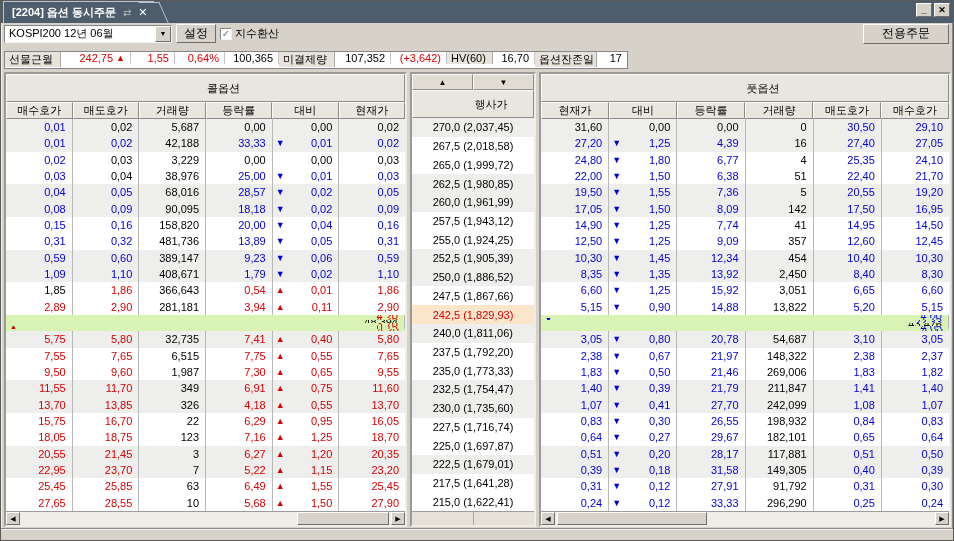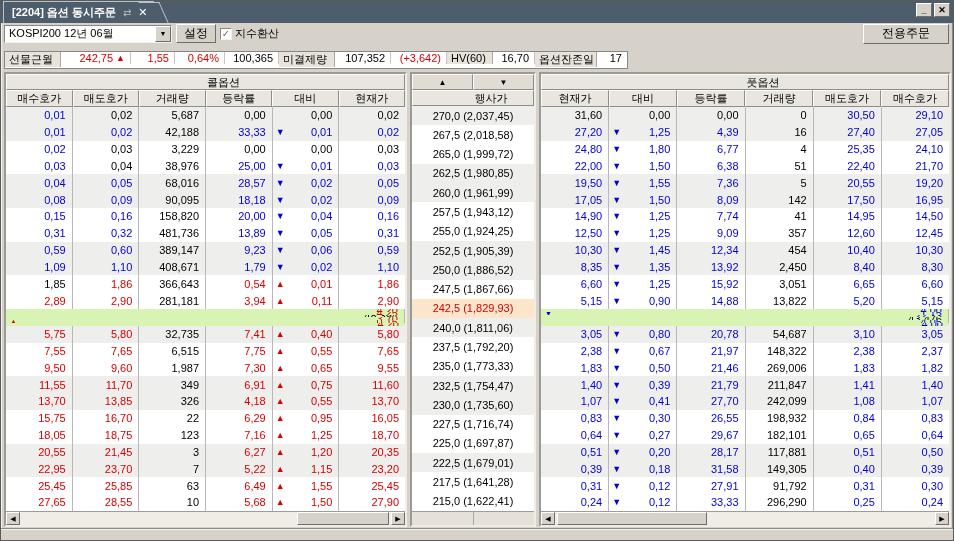--- a/index.html
+++ b/index.html
@@ -42,21 +42,21 @@
   .ival{display:flex;align-items:center;justify-content:flex-end;padding:0 5px;border-right:1px solid #c6c6c6;white-space:nowrap;gap:3px;}
   .ival:last-child{border-right:none;}
 
   
   .main{flex:1;display:flex;gap:3px;padding:2px 2px 1px 3px;min-height:0;}
   .panel{border:2px inset #f0ede7;background:#fff;display:flex;flex-direction:column;min-height:0;}
   .call-panel{width:403px;flex:0 0 auto;}
   .strike-panel{width:126px;flex:0 0 auto;}
   .put-panel{flex:1;}
 
-  .group-header{height:16px;background:#e9e6df;border:1px solid;border-color:#fcfbf8 #8c8c8c #8c8c8c #fcfbf8;
+  .group-header{height:28px;background:#e9e6df;border:1px solid;border-color:#fcfbf8 #8c8c8c #8c8c8c #fcfbf8;
                 display:flex;align-items:center;justify-content:center;flex:0 0 auto;padding-left:36px;}
   .col-headers{height:17px;display:flex;flex:0 0 auto;}
   .col-h{flex:1;background:#e9e6df;border:1px solid;border-color:#fcfbf8 #8c8c8c #8c8c8c #fcfbf8;
          display:flex;align-items:center;justify-content:center;overflow:hidden;white-space:nowrap;}
   .strike-btns{height:16px;display:flex;flex:0 0 auto;}
   .sort-btn{flex:1;background:#e0dcd4;border:1px solid;border-color:#fcfbf8 #8c8c8c #8c8c8c #fcfbf8;
             font-size:8px;display:flex;align-items:center;justify-content:center;padding:0;}
 
   .rows{flex:1;display:flex;flex-direction:column;min-height:0;}
   .trow{flex:1;display:flex;min-height:0;}

